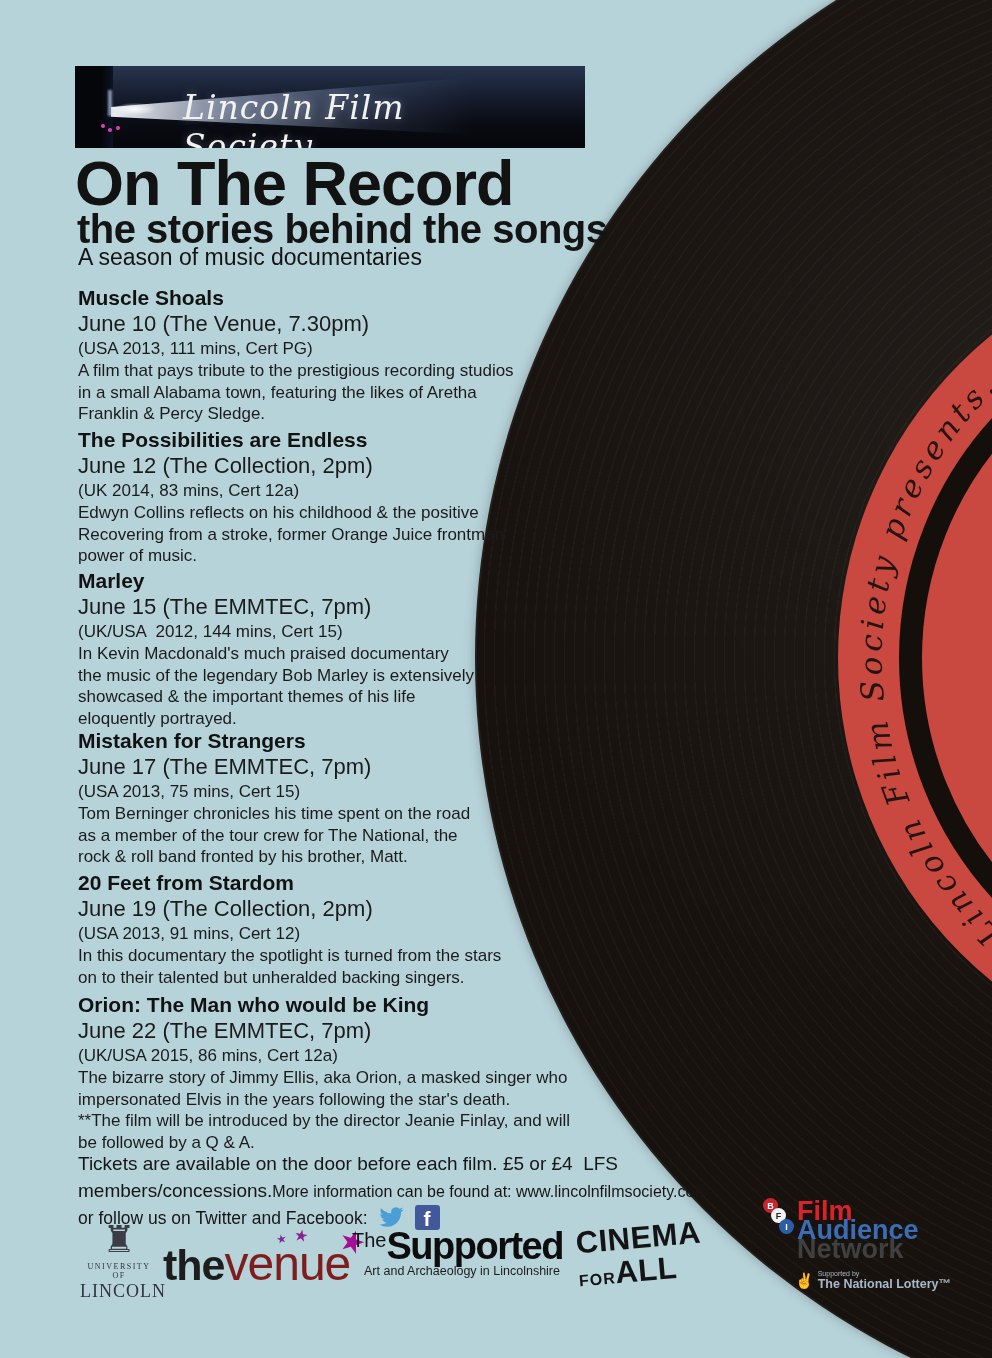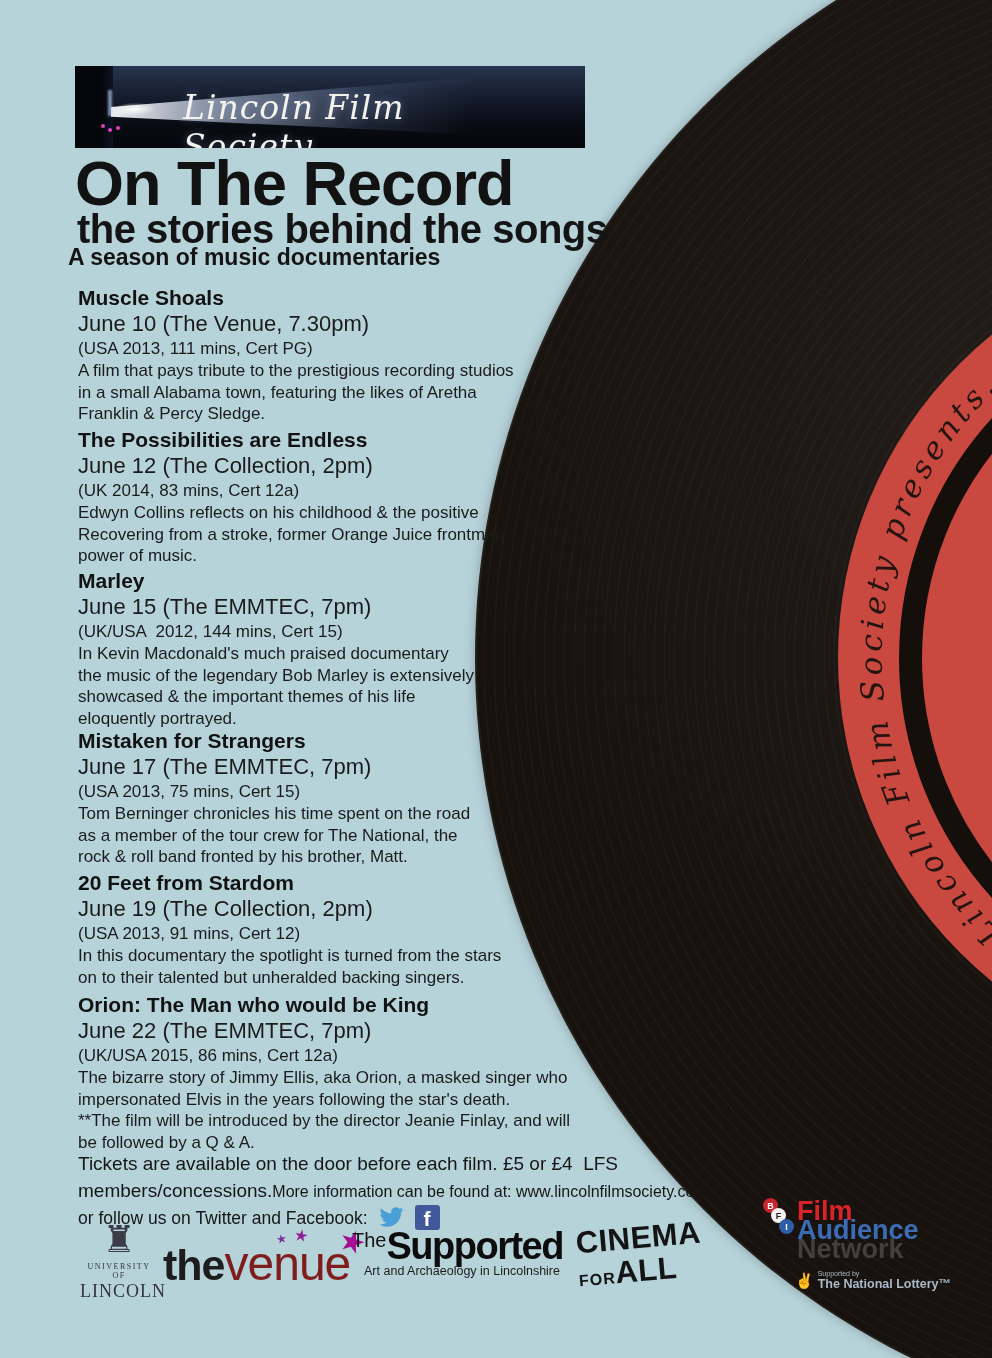--- a/index.html
+++ b/index.html
@@ -61,21 +61,21 @@
     position:absolute;left:108px;top:22px;width:360px;
     font-family:"DejaVu Serif",serif;font-style:italic;font-size:33px;color:#f4f2ec;
     letter-spacing:1px;text-shadow:0 0 8px rgba(170,195,255,0.4);
   }
 
   
   .h1{position:absolute;left:75px;top:152px;font-size:63px;font-weight:bold;
       letter-spacing:-1px;line-height:1;color:#121212;z-index:2;}
   .h2{position:absolute;left:77px;top:209px;font-size:40px;font-weight:bold;
       letter-spacing:-0.5px;line-height:1;color:#141414;z-index:2;}
-  .h3{position:absolute;left:68px;top:246px;font-size:23px;font-weight:bold;
+  .h3{position:absolute;left:78px;top:246px;font-size:23px;font-weight:normal;
       line-height:1;color:#141414;z-index:2;}
 
   
   .films{position:absolute;left:78px;top:0;width:640px;z-index:2;}
   .film{position:absolute;left:0;}
   .film-title{font-size:21px;font-weight:bold;line-height:24px;color:#121212;}
   .film-when{font-size:22px;line-height:28px;color:#1b1b1b;}
   .film-details{font-size:17px;line-height:22px;color:#1b1b1b;}
   .film-desc div{font-size:17px;line-height:21.5px;color:#1b1b1b;}
 

